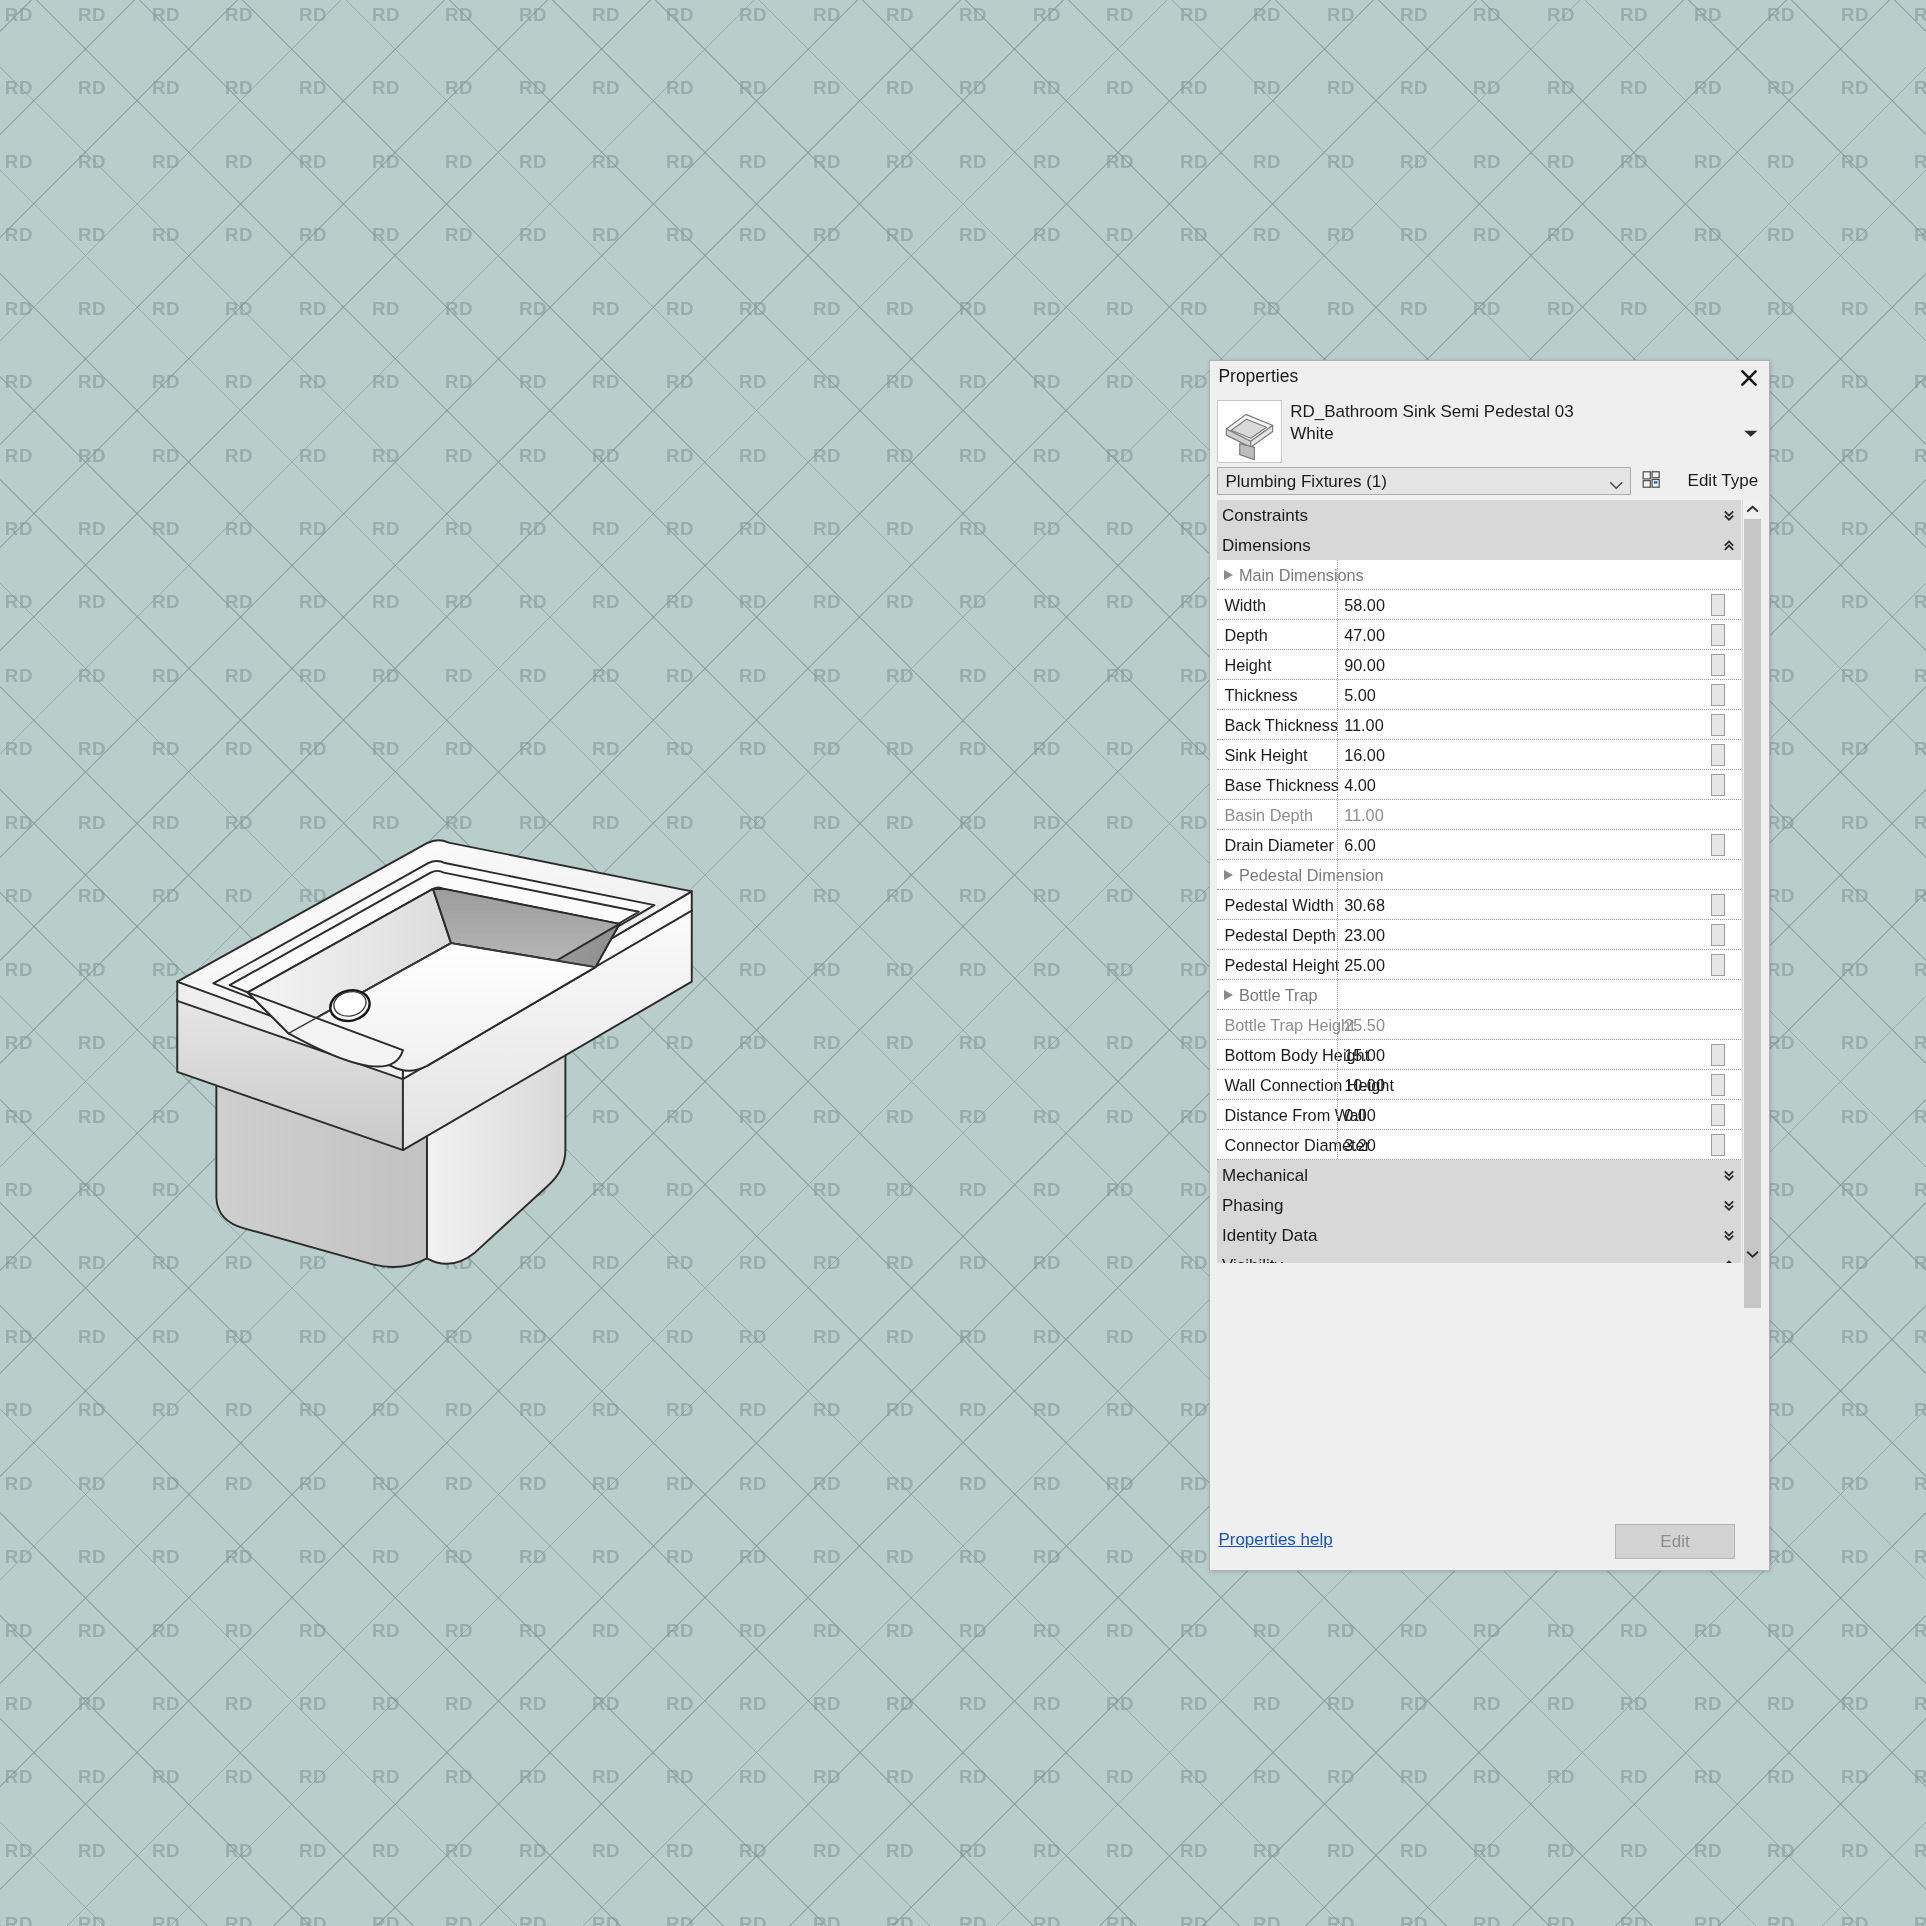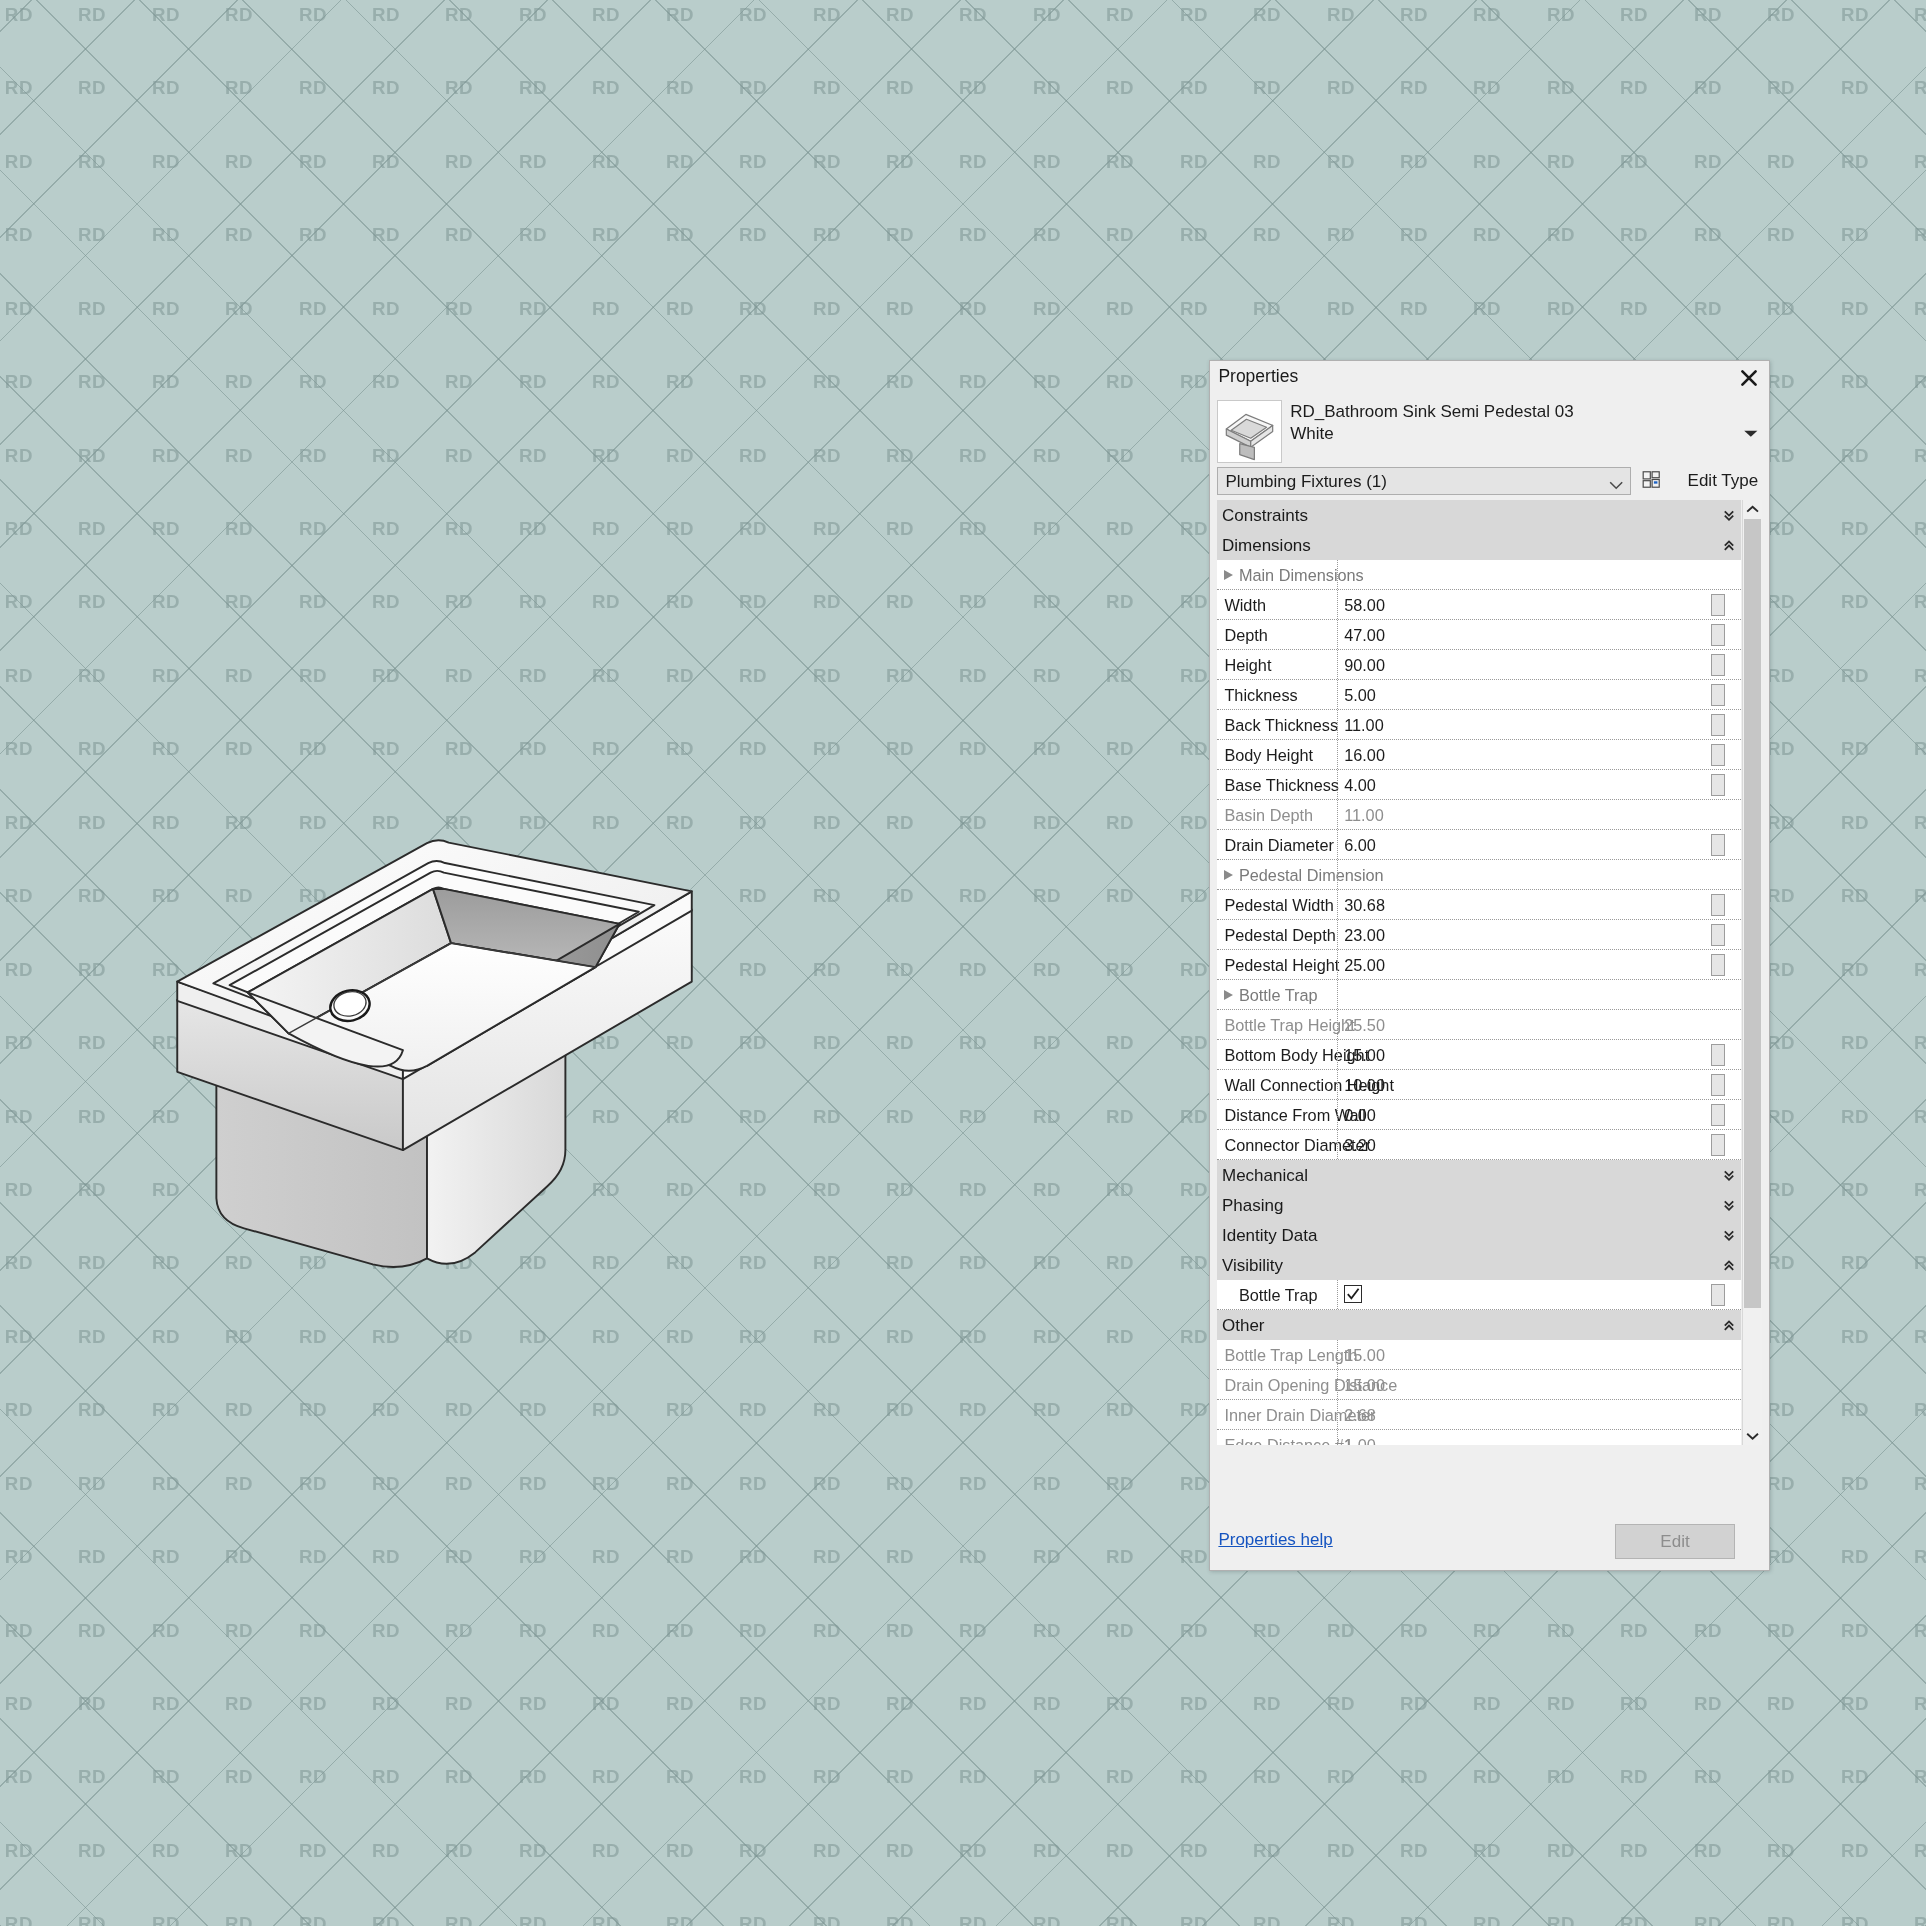--- a/index.html
+++ b/index.html
@@ -53,21 +53,21 @@
   
   .selector-row{position:relative;height:29px;margin:3.6px 7.2px 0 7.2px;}
   .combo{position:absolute;left:0;top:0;width:414px;height:28px;
     background:#e4e4e4;border:0.6px solid #aeaeae;box-sizing:border-box;cursor:pointer;}
   .combo .val{position:absolute;left:7.2px;top:4.2px;font-size:17px;color:#1c1c1c;}
   .combo .cv{position:absolute;right:7.2px;top:7.2px;}
   .edit-type{position:absolute;left:425px;top:1.2px;height:26.5px;display:flex;align-items:center;gap:5.4px;cursor:pointer;}
   .edit-type .lbl{font-size:17px;color:#1c1c1c;margin-left:21px;}
 
   
-  .grid-wrap{position:relative;margin:4.8px 7.2px 0 7.2px;height:945px;}
+  .grid-wrap{position:relative;margin:4.8px 7.2px 0 7.2px;height:763px;}
   .grid-scroll{position:absolute;left:0;top:0;right:20.5px;bottom:0;overflow:hidden;background:#fff;}
   .scrollbar{position:absolute;right:0;top:0;width:19px;bottom:0;background:#f0f0f0;
     border-left:0.6px solid #d8d8d8;}
   .sb-arrow{position:absolute;left:0;width:19px;height:18px;display:flex;align-items:center;justify-content:center;cursor:pointer;}
   .sb-arrow.up{top:0;} .sb-arrow.down{bottom:0;}
   .sb-thumb{position:absolute;left:1.2px;width:17px;top:19px;height:789px;background:#c6c6c6;cursor:pointer;}
 
   .sec{position:relative;height:30px;background:#d8d8d8;}
   .sec .lbl{position:absolute;left:4.8px;top:6px;font-size:17px;color:#1a1a1a;}
   .sec .chev{position:absolute;right:6px;top:7.2px;}
@@ -1051,21 +1051,21 @@
           </span>
         </div>
         <div class="row">
           <span class="nm">Back Thickness</span>
           <span class="vcell">
             <span class="vv">11.00</span>
             <span class="assoc"></span>
           </span>
         </div>
         <div class="row">
-          <span class="nm">Body Height</span>
+          <span class="nm">Sink Height</span>
           <span class="vcell">
             <span class="vv">16.00</span>
             <span class="assoc"></span>
           </span>
         </div>
         <div class="row">
           <span class="nm">Base Thickness</span>
           <span class="vcell">
             <span class="vv">4.00</span>
             <span class="assoc"></span>

